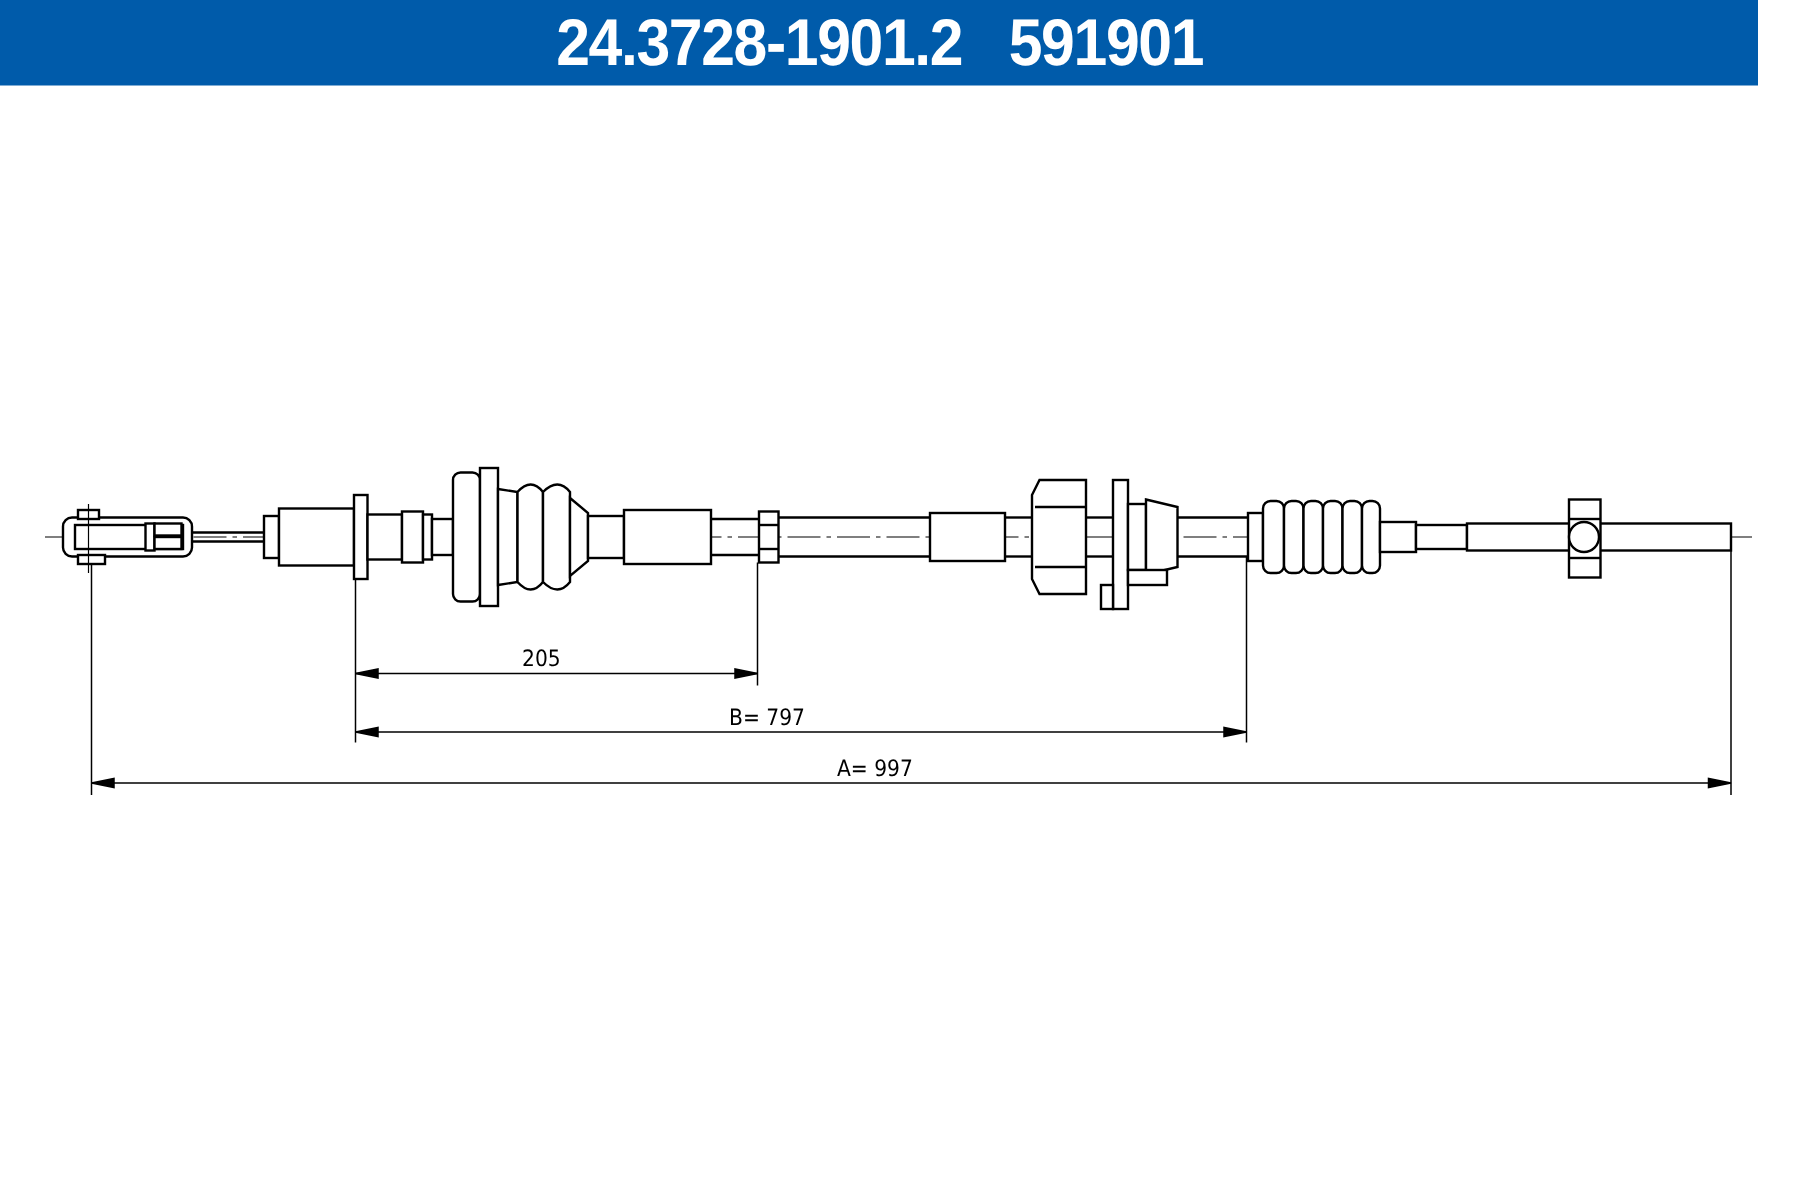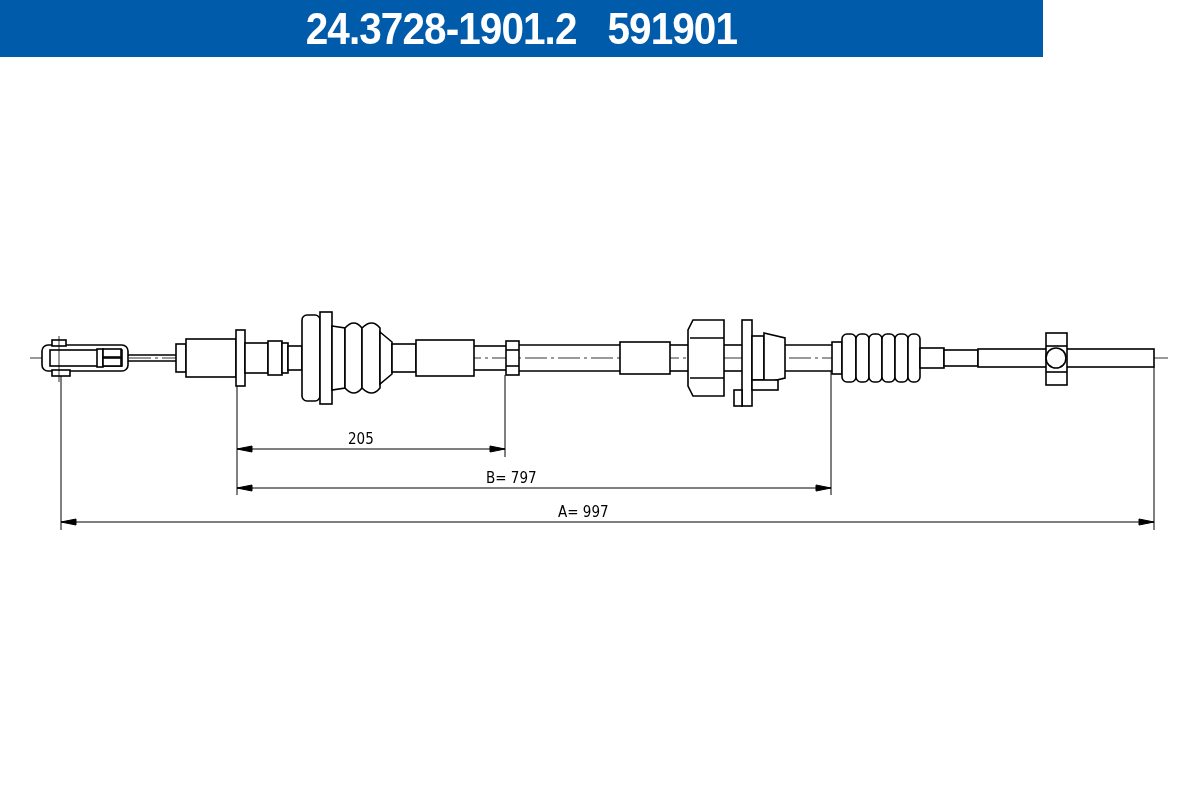--- a/index.html
+++ b/index.html
@@ -1,17 +1,17 @@
 <!DOCTYPE html>
 <html><head>
 <meta charset="utf-8">
 <style>
   html, body { margin: 0; padding: 0; background: #ffffff; }
   body { width: 1200px; height: 800px; position: relative; overflow: hidden; font-family: "Liberation Sans", sans-serif; }
-  .header { position: absolute; left: 0; top: 0; width: 1043px; height: 57px; background: #005baa; display: flex; align-items: center; justify-content: center; }
+  .header { position: absolute; left: 0; top: 0; width: 1172px; height: 57px; background: #005baa; display: flex; align-items: center; justify-content: center; }
   .header .title { color: #ffffff; font-family: "Liberation Sans", sans-serif; font-weight: bold; font-size: 44px; letter-spacing: -1px; transform: scaleX(0.92); white-space: pre; }
   svg.drawing { position: absolute; left: 0; top: 0; }
   .dimtext { font-family: "DejaVu Sans Condensed", "DejaVu Sans", sans-serif; font-size: 15px; fill: #000; }
 </style>
 </head>
 <body>
 
 <div class="header">
   <span class="title"><span>24.3728-1901.2</span>   <span>591901</span></span>
 </div>

